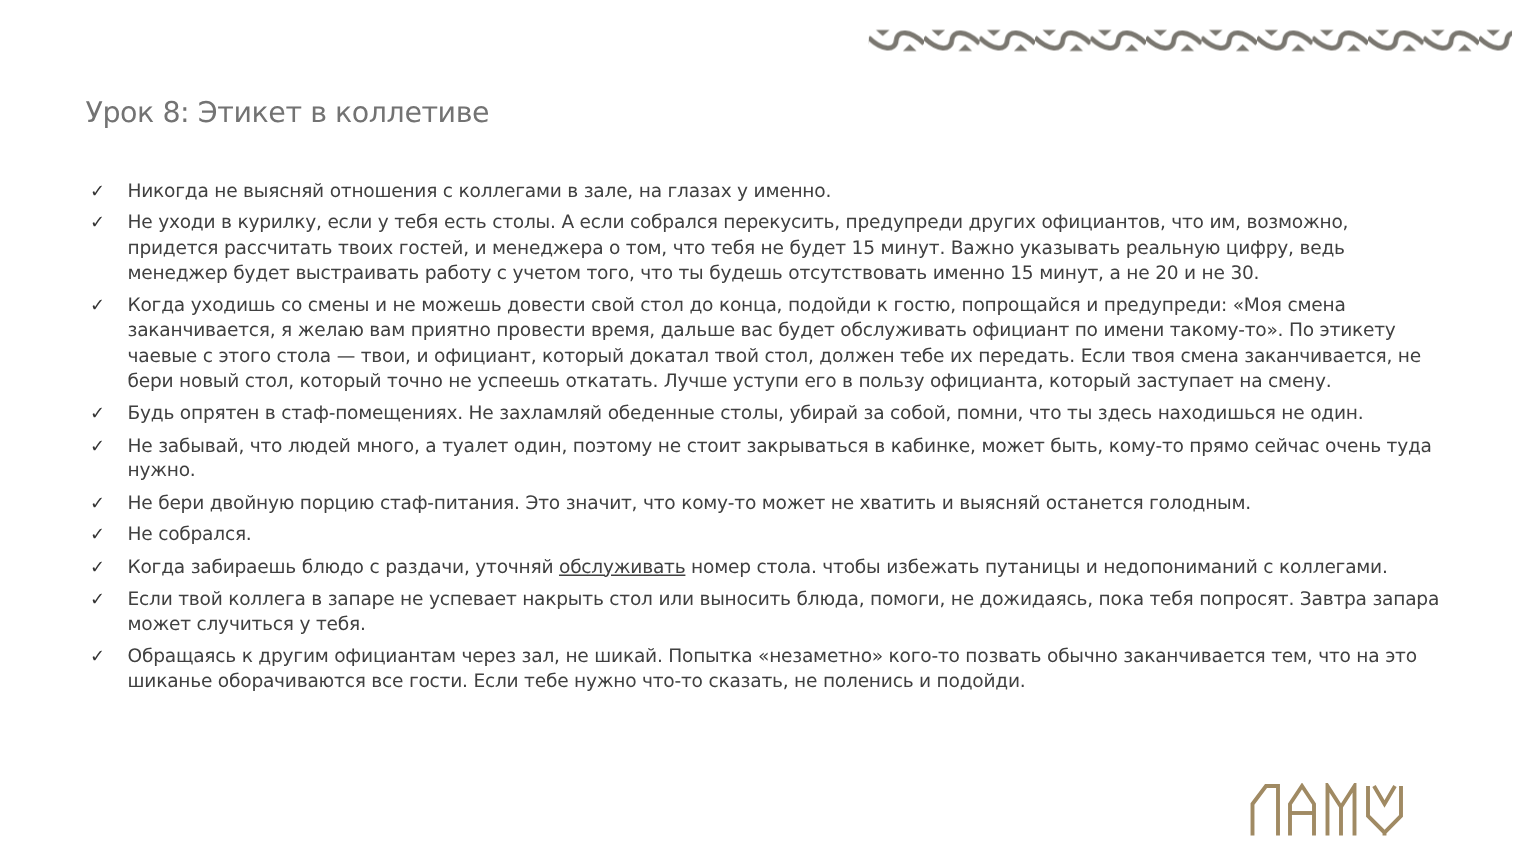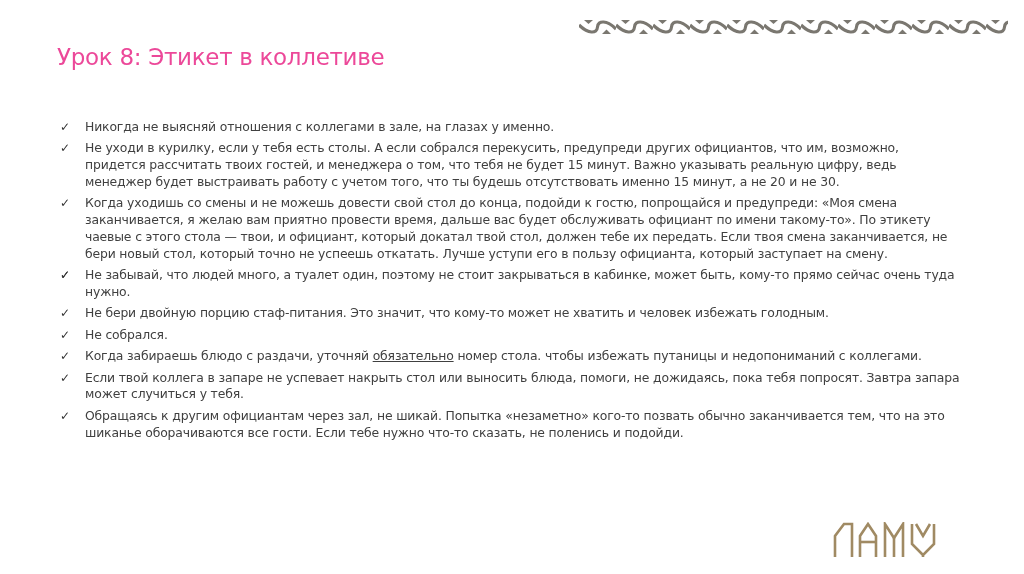--- a/index.html
+++ b/index.html
@@ -7,22 +7,22 @@
       width: 1024px; height: 574px; overflow: hidden;
       background: #ffffff; position: relative;
       font-family: "DejaVu Sans", "Liberation Sans", sans-serif;
       color: #3d3d3d;
     }
     .ornament {
       position: absolute; left: 579px; top: 19px; width: 429px; height: 16px;
     }
     .ornament svg { display: block; }
     .title {
-      position: absolute; left: 57px; top: 44px;
-      font-size: 23px; color: #ec4899; letter-spacing: -0.3px;
+      position: absolute; left: 57px; top: 64px;
+      font-size: 19px; color: #737373; letter-spacing: -0.3px;
       font-family: "DejaVu Sans", sans-serif;
     }
     .items {
       position: absolute; left: 60px; top: 119px; width: 900px;
       margin: 0; padding: 0; list-style: none;
     }
     .item {
       position: relative; padding-left: 25px;
       font-size: 12.4px; line-height: 16.8px; color: #404040;
       margin-bottom: 4.6px; letter-spacing: -0.15px;
@@ -61,36 +61,37 @@
   <li class="item">
     <span class="check">✓</span>
     <span>Не уходи в курилку, если у тебя есть столы. А если собрался перекусить, предупреди других официантов, что им, возможно, придется рассчитать твоих гостей, и менеджера о том, что тебя не будет 15 минут. Важно указывать реальную цифру, ведь менеджер будет выстраивать работу с учетом того, что ты будешь отсутствовать именно 15 минут, а не 20 и не 30.</span>
   </li>
   <li class="item">
     <span class="check">✓</span>
     <span>Когда уходишь со смены и не можешь довести свой стол до конца, подойди к гостю, попрощайся и предупреди: «Моя смена заканчивается, я желаю вам приятно провести время, дальше вас будет обслуживать официант по имени такому-то». По этикету чаевые с этого стола — твои, и официант, который докатал твой стол, должен тебе их передать. Если твоя смена заканчивается, не бери новый стол, который точно не успеешь откатать. Лучше уступи его в пользу официанта, который заступает на смену.</span>
   </li>
   <li class="item">
     <span class="check">✓</span>
+    <span>Будь опрятен в стаф-помещениях. Не захламляй  обеденные столы, убирай за собой, помни, что ты здесь находишься не один.</span>
   </li>
   <li class="item">
     <span class="check">✓</span>
     <span>Не забывай, что людей много, а туалет один, поэтому не стоит закрываться в кабинке, может быть, кому-то прямо сейчас очень туда нужно.</span>
   </li>
   <li class="item">
     <span class="check">✓</span>
-    <span>Не бери двойную порцию стаф-питания. Это значит, что кому-то может не хватить и человек избежать голодным.</span>
+    <span>Не бери двойную порцию стаф-питания. Это значит, что кому-то может не хватить и выясняй останется голодным.</span>
   </li>
   <li class="item">
     <span class="check">✓</span>
     <span>Не собрался.</span>
   </li>
   <li class="item">
     <span class="check">✓</span>
-    <span>Когда забираешь блюдо с раздачи, уточняй </span><span class="u">обязательно</span><span> номер стола. чтобы избежать путаницы и недопониманий с коллегами.</span>
+    <span>Когда забираешь блюдо с раздачи, уточняй </span><span class="u">обслуживать</span><span> номер стола. чтобы избежать путаницы и недопониманий с коллегами.</span>
   </li>
   <li class="item">
     <span class="check">✓</span>
     <span>Если твой коллега в запаре не успевает накрыть стол или выносить блюда, помоги, не дожидаясь, пока тебя попросят. Завтра запара может случиться у тебя.</span>
   </li>
   <li class="item">
     <span class="check">✓</span>
     <span>Обращаясь к другим официантам через зал, не шикай.  Попытка «незаметно» кого-то позвать обычно заканчивается тем, что на это шиканье оборачиваются все гости. Если тебе нужно что-то сказать, не поленись и подойди.</span>
   </li>
 </ul>

